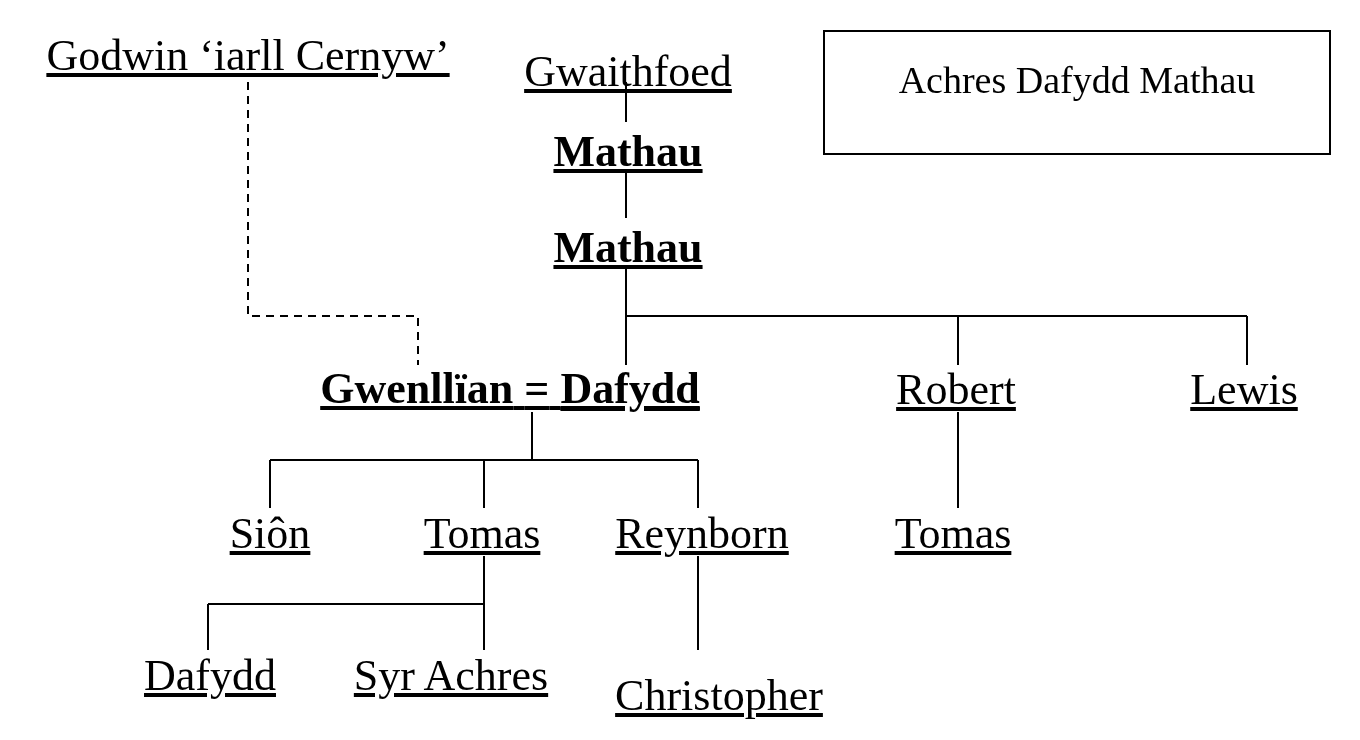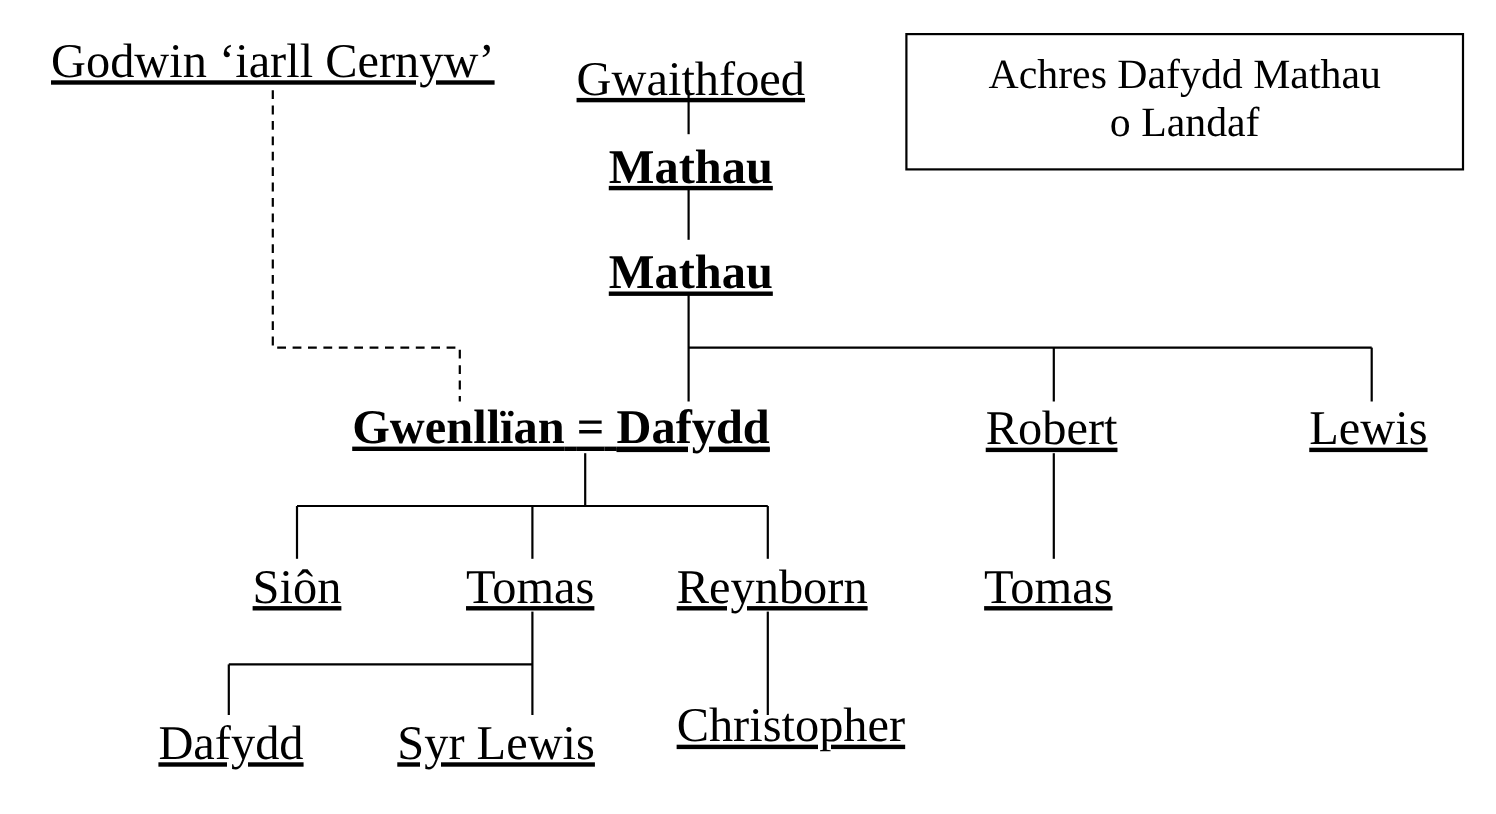--- a/index.html
+++ b/index.html
@@ -3,21 +3,21 @@
 <meta charset="utf-8">
 <style>
   html, body { margin: 0; padding: 0; background: #ffffff; }
   body { width: 1360px; height: 740px; position: relative; overflow: hidden;
          font-family: "Liberation Serif", "DejaVu Serif", serif; color: #000; }
   #tree { position: absolute; left: 0; top: 0; }
   .lbl { position: absolute; font-size: 44px; line-height: 44px; white-space: nowrap; transform: translateX(-50%); text-decoration: underline; }
   .bold { font-weight: bold; }
   .title-box { position: absolute; left: 823px; top: 30px; width: 508px; height: 125px;
                border: 2px solid #000; box-sizing: border-box; text-align: center;
-               font-size: 38px; line-height: 44px; padding-top: 14px; }
+               font-size: 38px; line-height: 44px; padding-top: 26px; }
   .u { text-decoration: underline; text-underline-offset: 4px; }
 </style>
 </head>
 <body>
 
 <svg id="tree" width="1360" height="740">
 
   <path d="M248 82 V316 H418 V365" fill="none" stroke="#000" stroke-width="2" stroke-dasharray="8,6"></path>
 
   <line x1="626" y1="82" x2="626" y2="122" stroke="#000" stroke-width="2"></line>
@@ -38,21 +38,20 @@
 
   <line x1="484" y1="556" x2="484" y2="650" stroke="#000" stroke-width="2"></line>
   <line x1="208" y1="604" x2="484" y2="604" stroke="#000" stroke-width="2"></line>
   <line x1="208" y1="604" x2="208" y2="650" stroke="#000" stroke-width="2"></line>
 
   <line x1="698" y1="556" x2="698" y2="650" stroke="#000" stroke-width="2"></line>
 </svg>
 
 <div class="title-box">
   <div>Achres Dafydd Mathau</div>
-  <div>o Landaf</div>
 </div>
 
 <div class="lbl" style="left:248px; top:34px;">Godwin ‘iarll Cernyw’</div>
 <div class="lbl" style="left:628px; top:50px;">Gwaithfoed</div>
 <div class="lbl bold" style="left:628px; top:130px;">Mathau</div>
 <div class="lbl bold" style="left:628px; top:226px;">Mathau</div>
 
 <div class="lbl bold" style="left:510px; top:367px;">
   <span>Gwenllïan</span>
   <span>=</span>
@@ -60,14 +59,14 @@
 </div>
 <div class="lbl" style="left:956px; top:368px;">Robert</div>
 <div class="lbl" style="left:1244px; top:368px;">Lewis</div>
 
 <div class="lbl" style="left:270px; top:512px;text-align:center;">Siôn</div>
 <div class="lbl" style="left:482px; top:512px;">Tomas</div>
 <div class="lbl" style="left:702px; top:512px;">Reynborn</div>
 <div class="lbl" style="left:953px; top:512px;">Tomas</div>
 
 <div class="lbl" style="left:210px; top:654px;">Dafydd</div>
-<div class="lbl" style="left:451px; top:654px;">Syr Lewis</div>
-<div class="lbl" style="left:719px; top:638px;text-align:right;">Christopher</div>
+<div class="lbl" style="left:451px; top:654px;">Syr Achres</div>
+<div class="lbl" style="left:719px; top:674px;text-align:right;">Christopher</div>
 
 </body></html>

